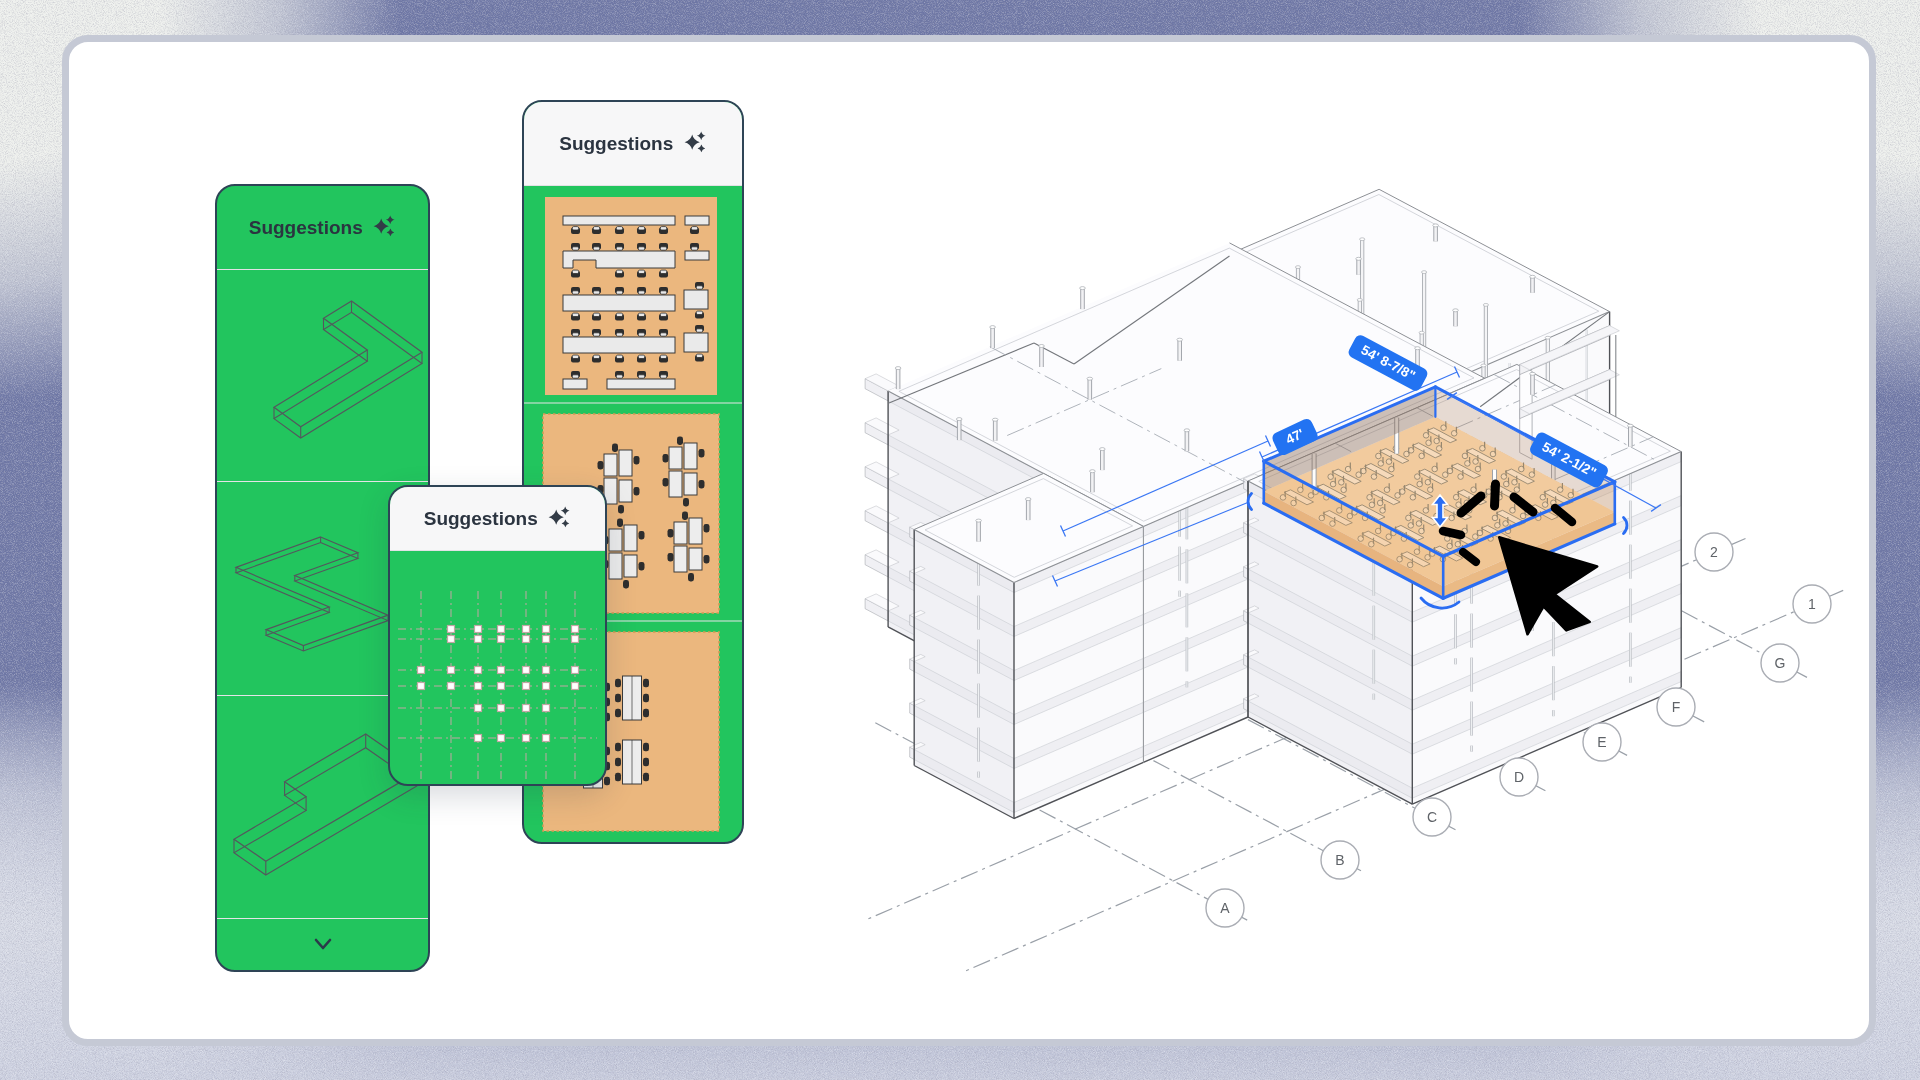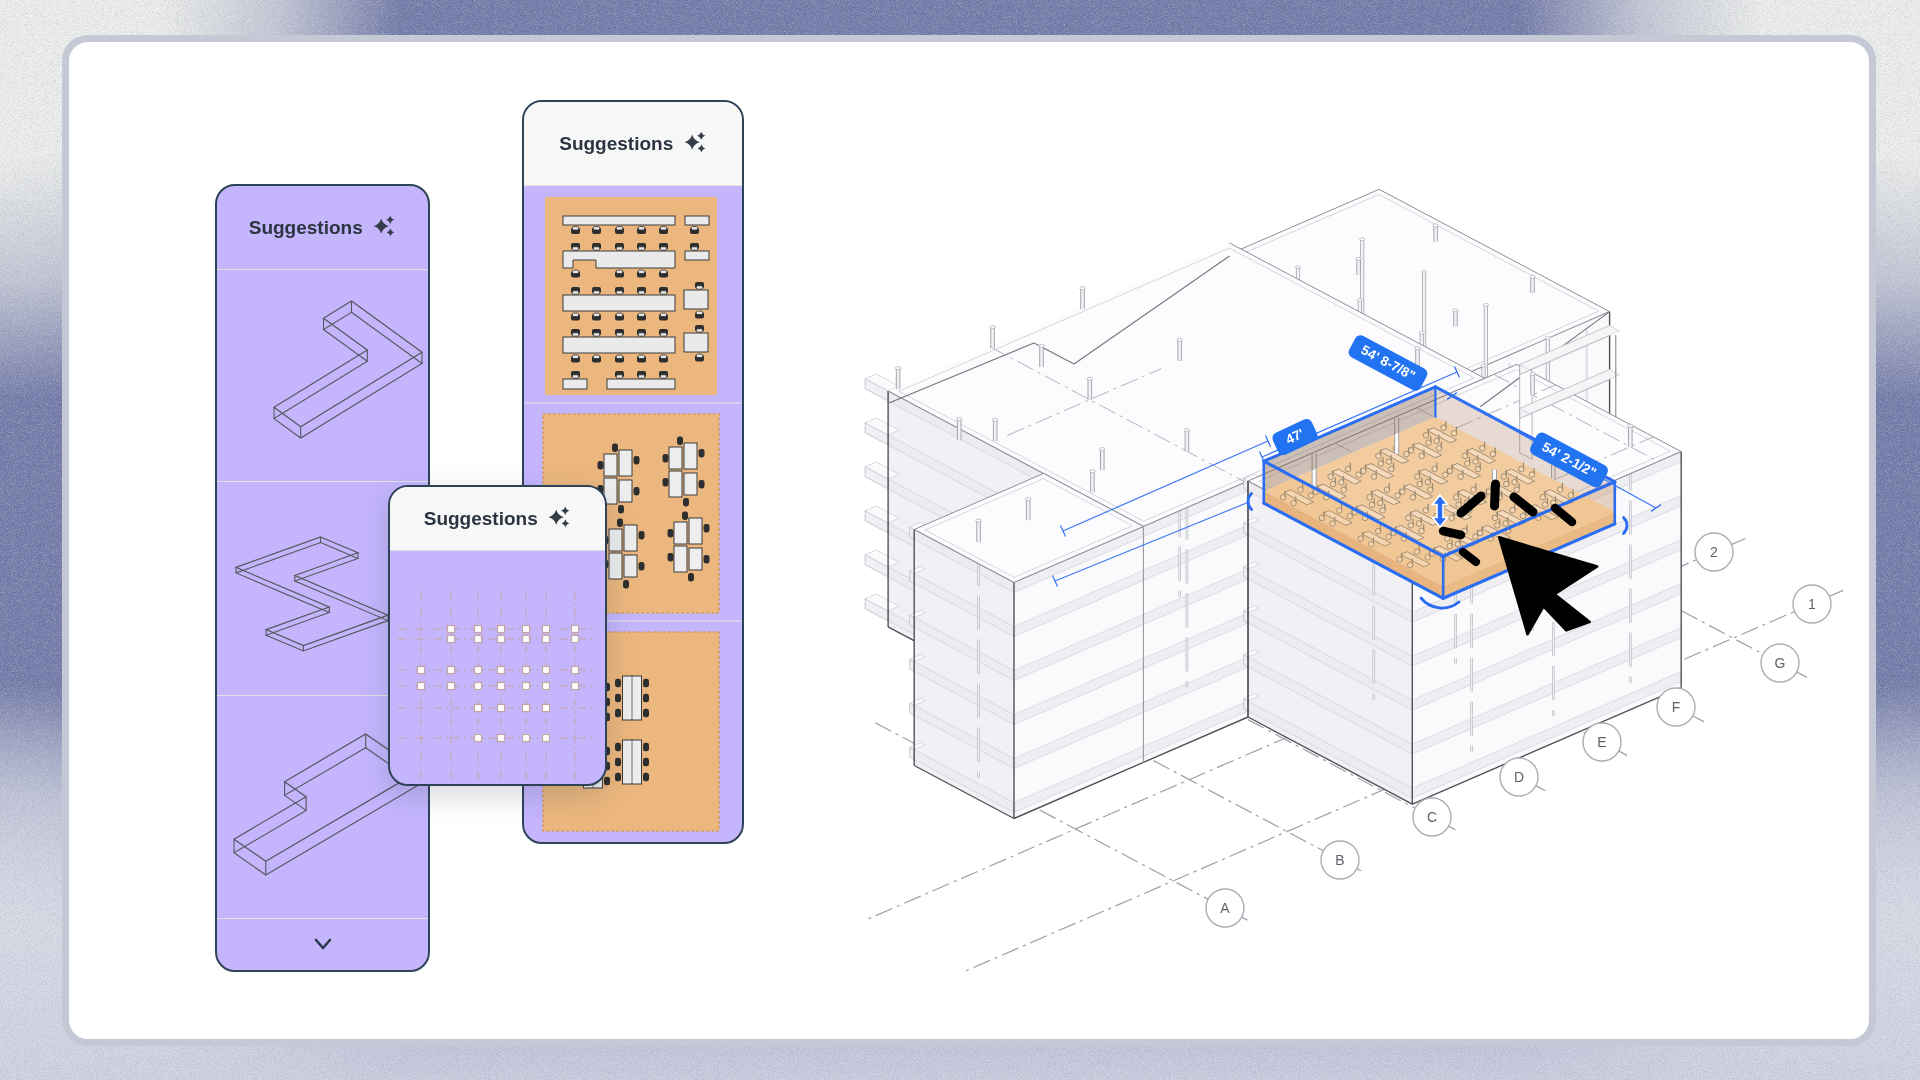--- a/index.html
+++ b/index.html
@@ -1,19 +1,19 @@
 <!DOCTYPE html>
 <html><head><meta charset="utf-8"><style>
   * { margin:0; padding:0; box-sizing:border-box; }
   body { width:1920px; height:1080px; overflow:hidden; position:relative;
          font-family:"Liberation Sans", sans-serif; background:#ffffff; }
   .bg { position:absolute; inset:0; z-index:0; }
   .card { position:absolute; left:62px; top:35px; width:1814px; height:1011px;
           background:#ffffff; border:7px solid #c5c9d5; border-radius:26px; z-index:1; }
-  .panel { position:absolute; background:#c4b5fd; border:2px solid #2e4456;
+  .panel { position:absolute; background:#22c55e; border:2px solid #2e4456;
            border-radius:20px; overflow:hidden; }
   .phead { text-align:center; font-weight:bold; color:#2b3440;
            border-bottom:1px solid #e2e2e5; }
   .divider { position:absolute; left:0; right:0; height:1px; background:#e4e4e7; }
 </style></head>
 <body>
 
 <svg class="bg" width="1920" height="1080">
 <defs>
 <radialGradient id="ctl" cx="0" cy="0" r="400" gradientUnits="userSpaceOnUse">

